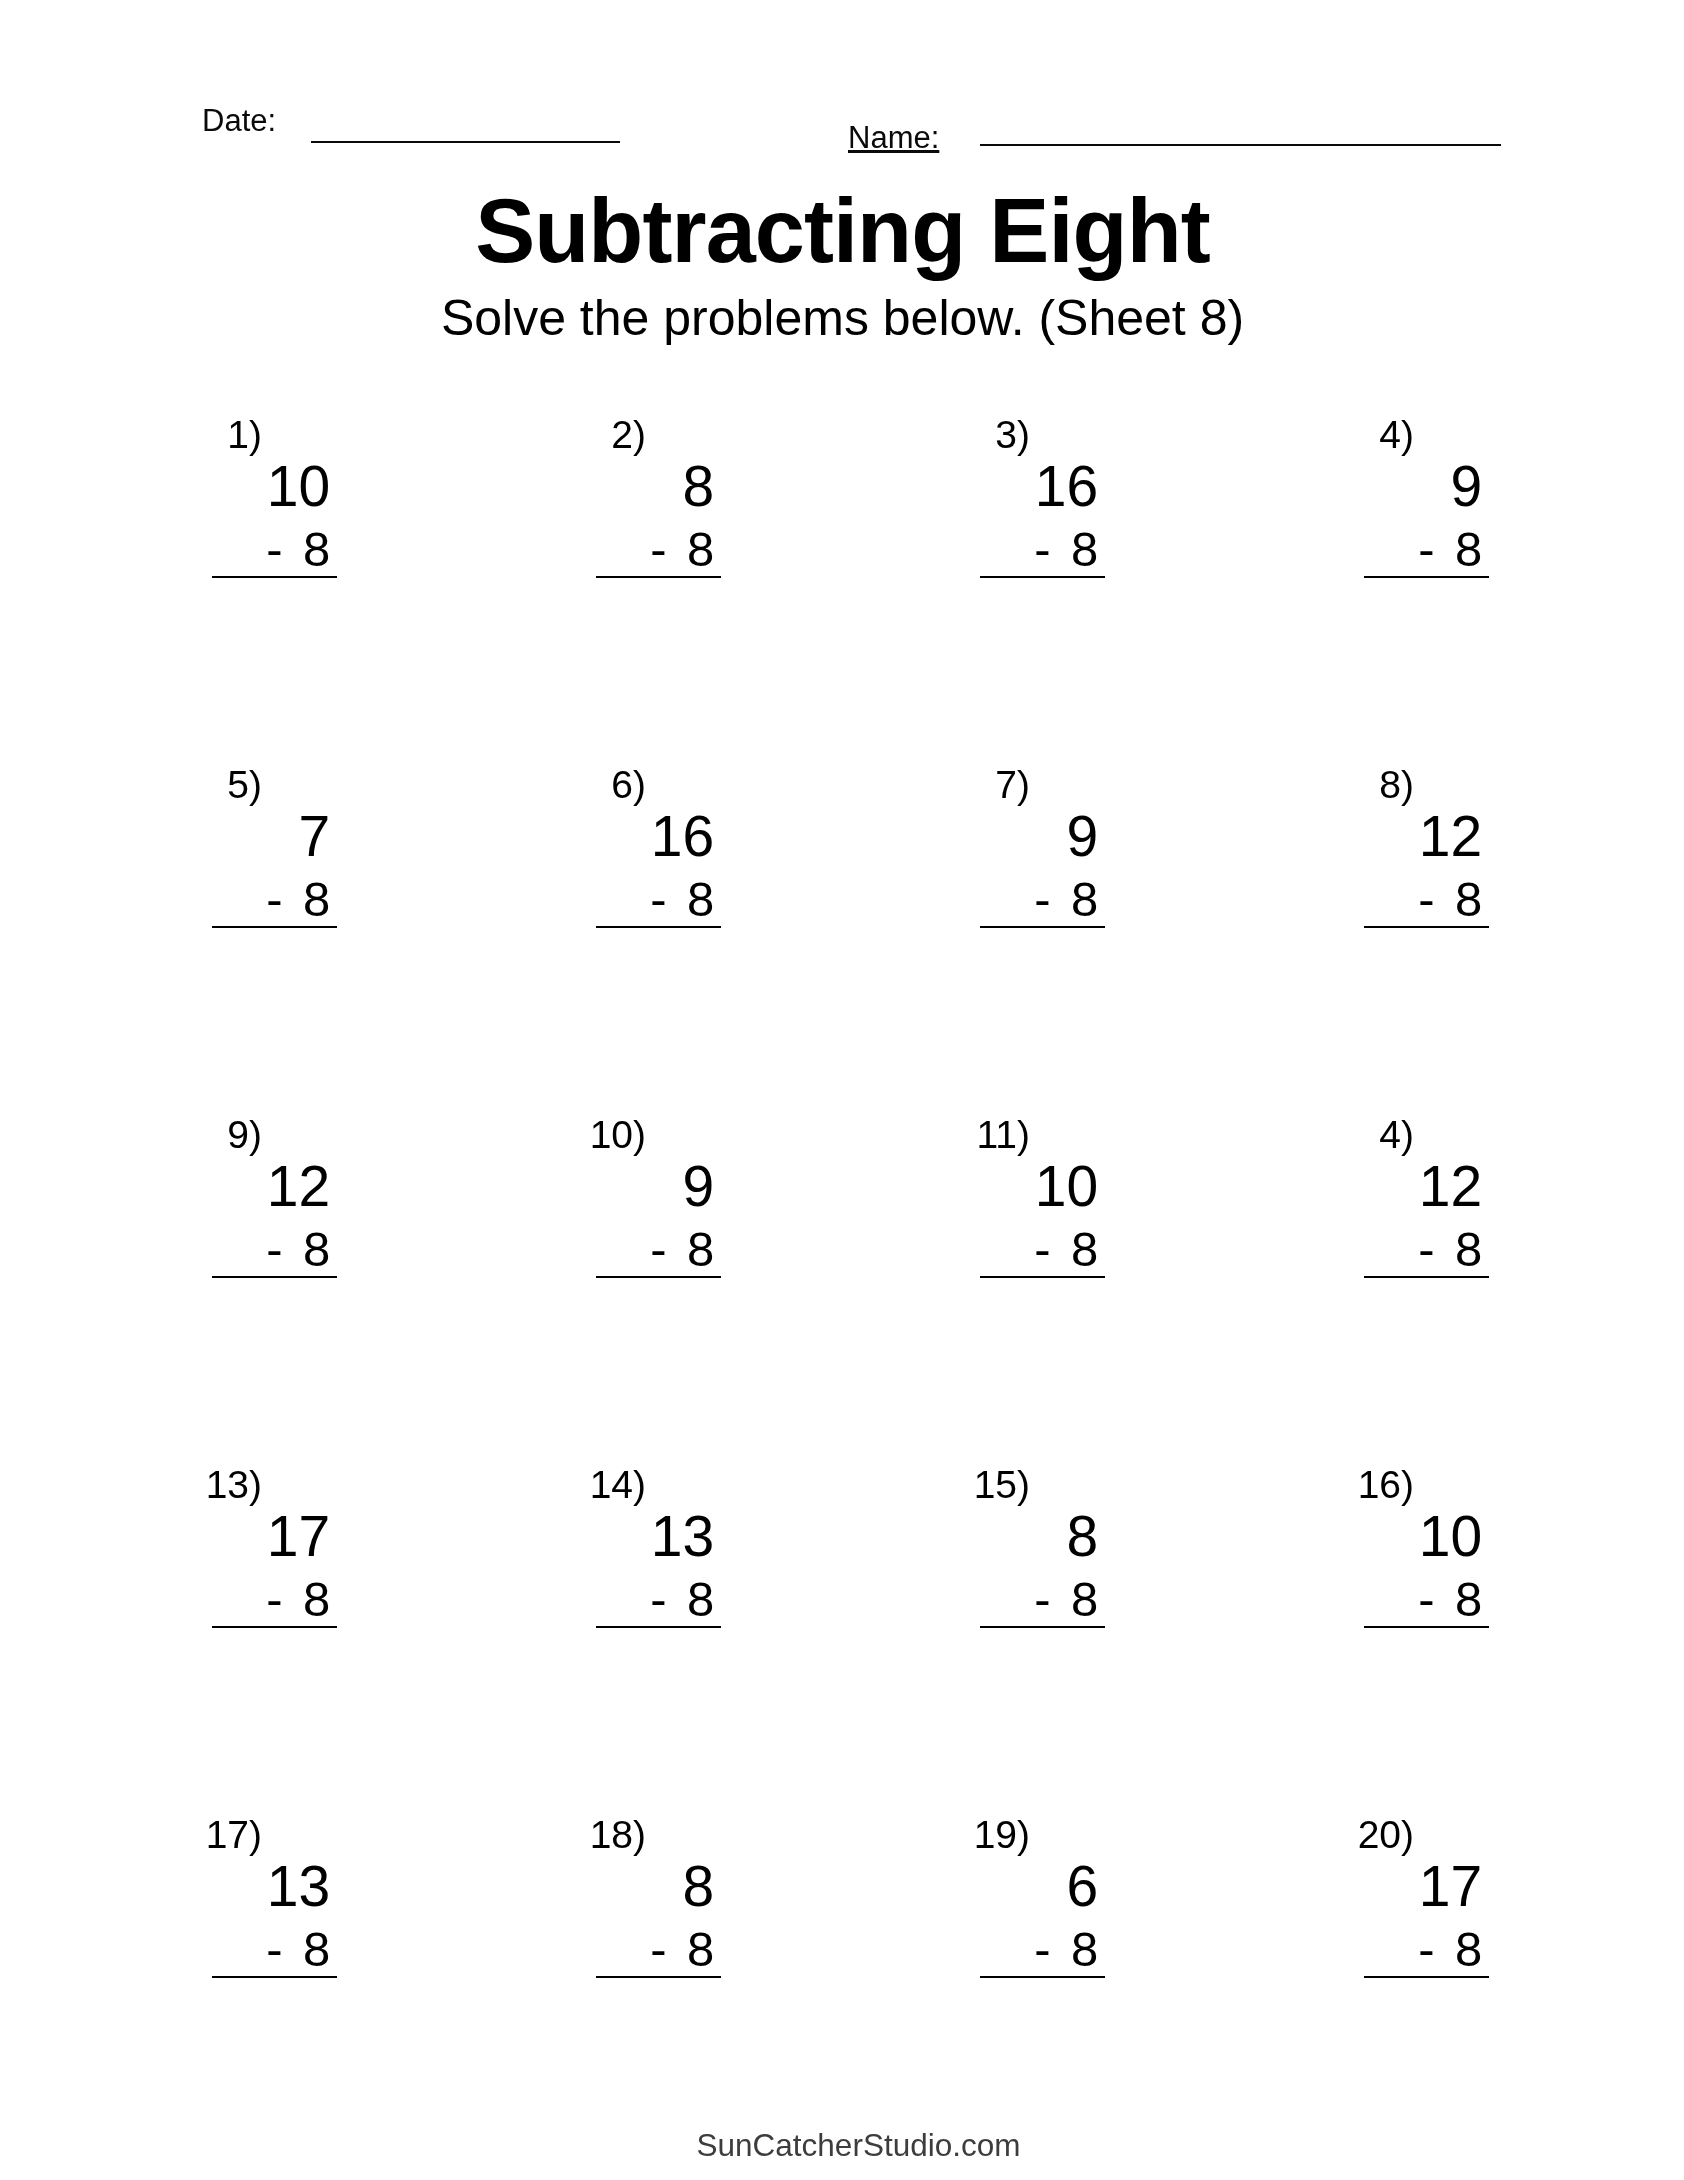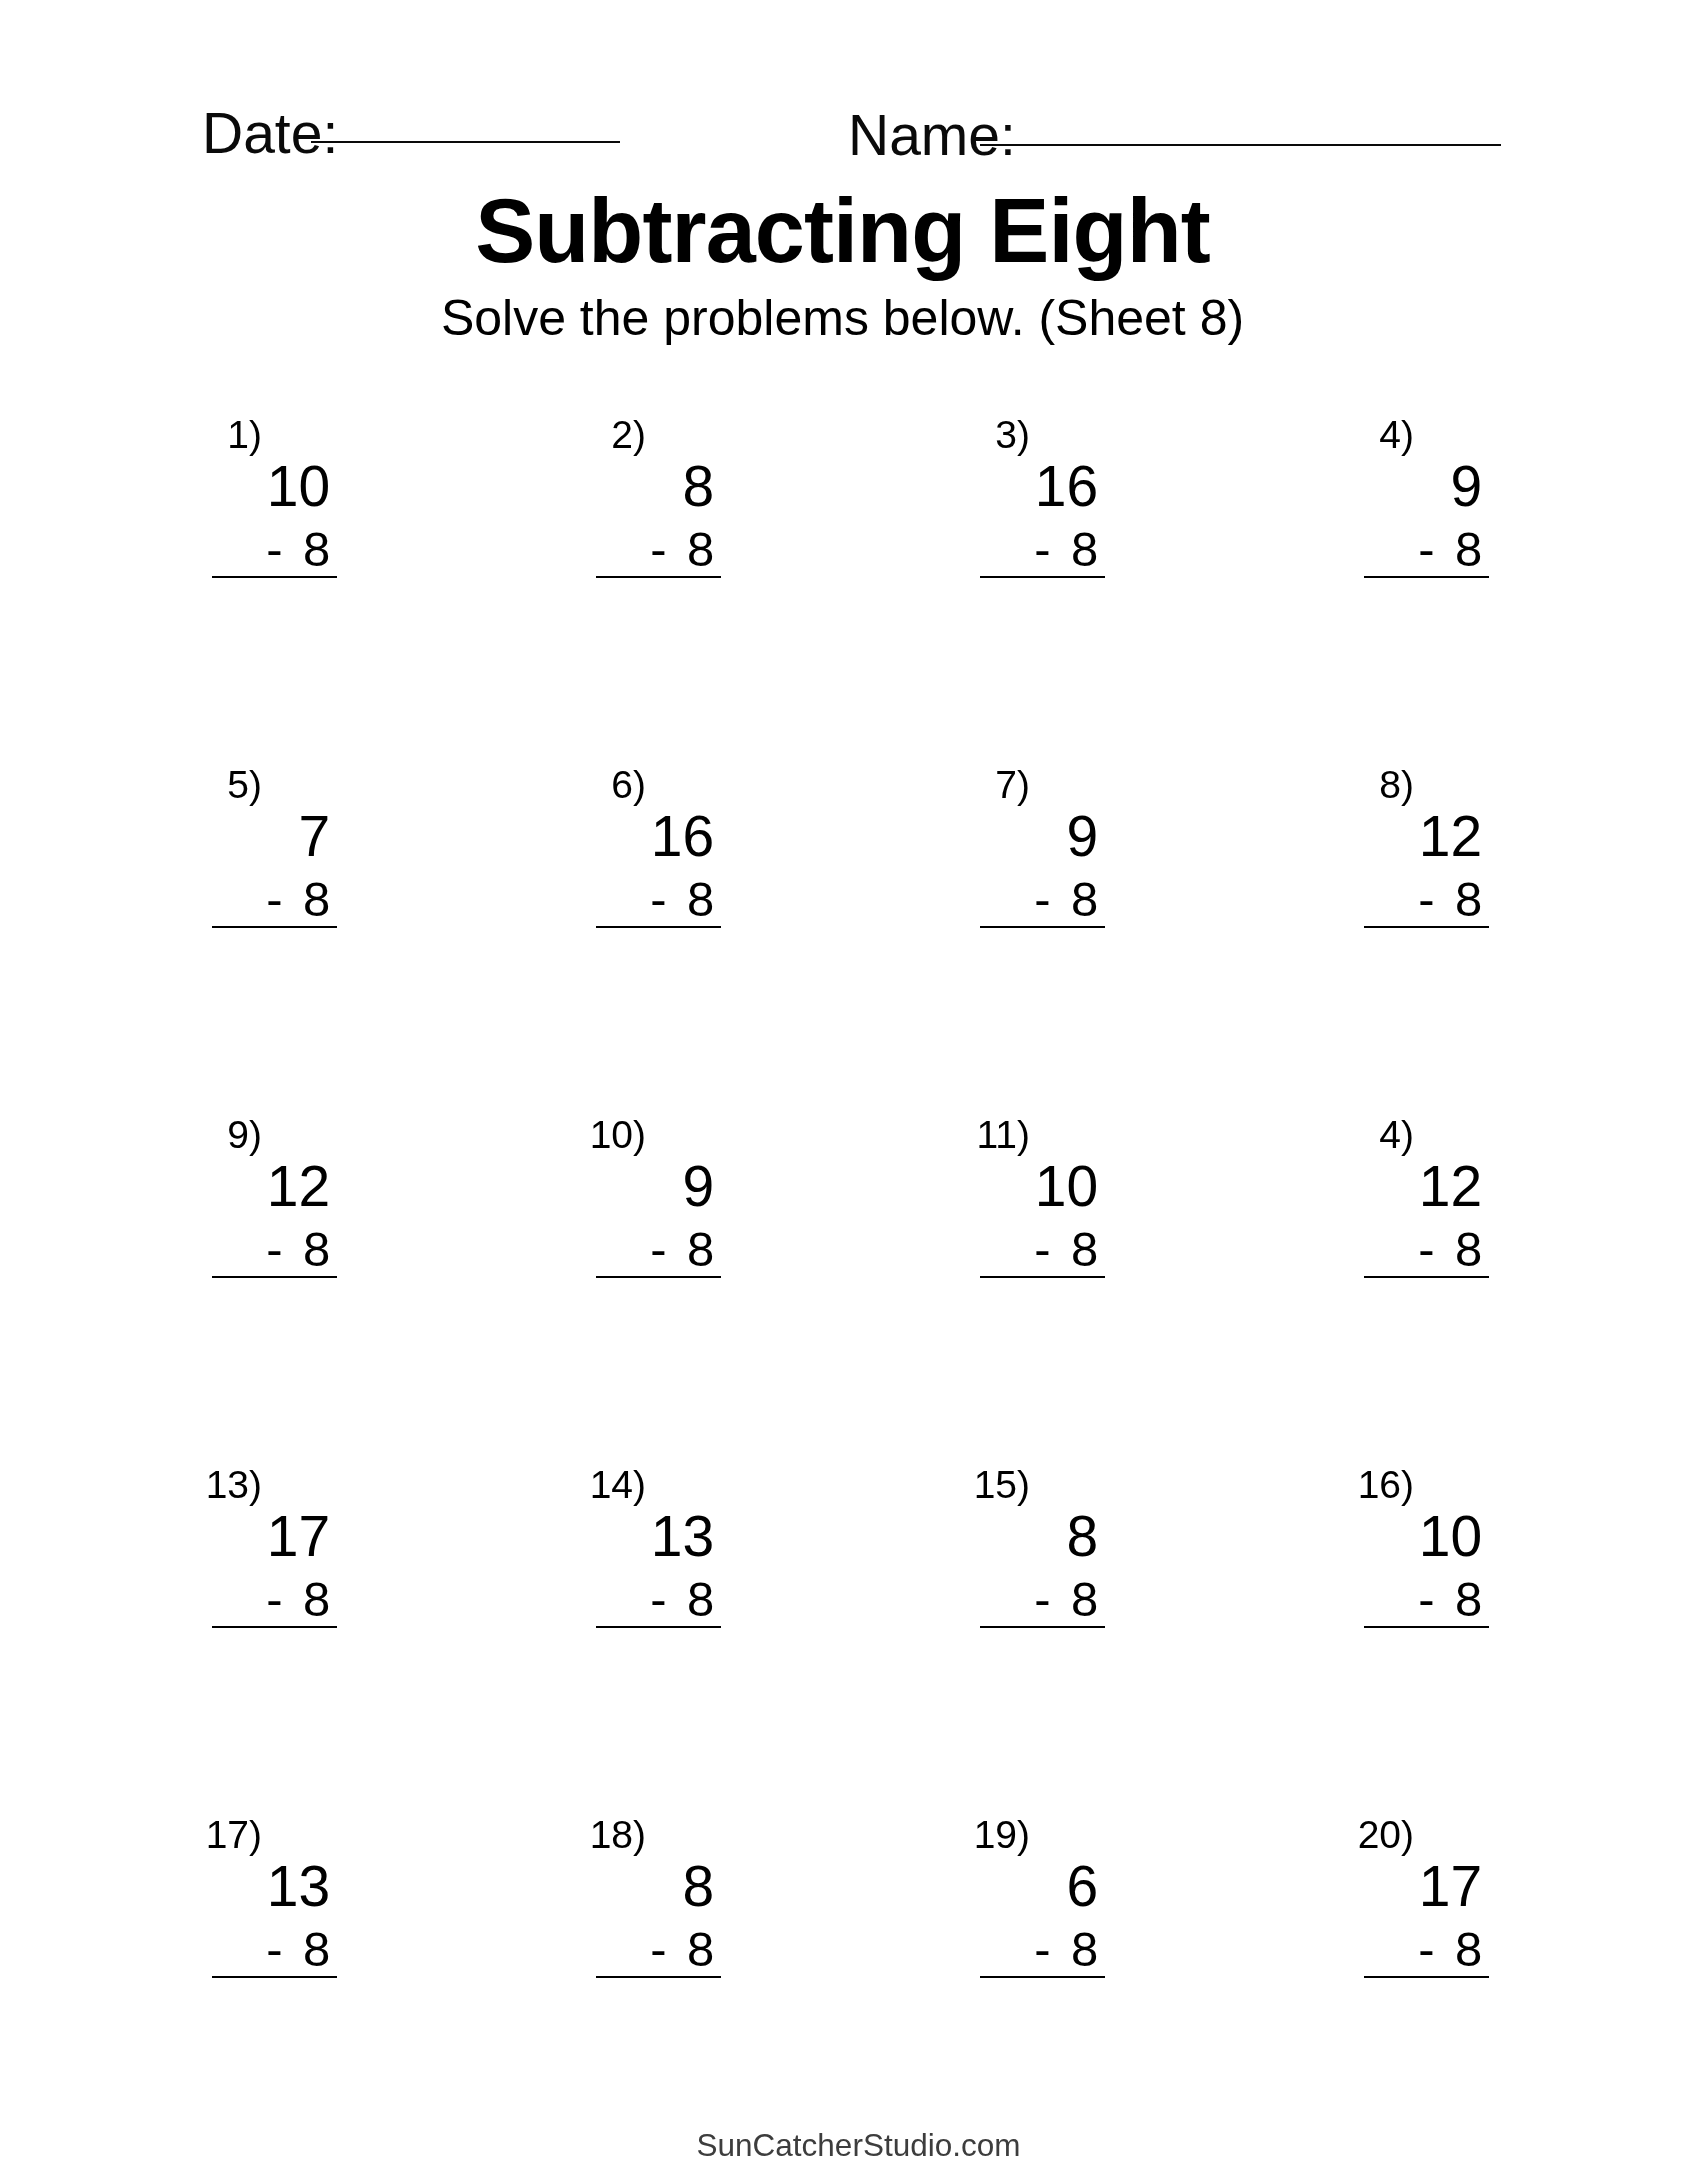--- a/index.html
+++ b/index.html
@@ -12,27 +12,27 @@
     background: #ffffff;
     position: relative;
     font-family: "Liberation Sans", sans-serif;
     color: #000000;
     overflow: hidden;
   }
 
   
   .hdr-label {
     position: absolute;
-    font-size: 57px;
+    font-size: 31px;
     line-height: 1;
     color: #0a0a0a;
     white-space: nowrap;
   }
   .date-label { left: 202px; top: 105px; }
-  .name-label { left: 848px; top: 107px; }
+  .name-label { left: 848px; top: 122px; text-decoration: underline; }
   .blank-line {
     position: absolute;
     height: 0;
     border-top: 2.6px solid #0a0a0a;
   }
   .date-line { left: 311px; top: 141px; width: 309px; }
   .name-line { left: 980px; top: 144px; width: 521px; }
 
   
   .title {

